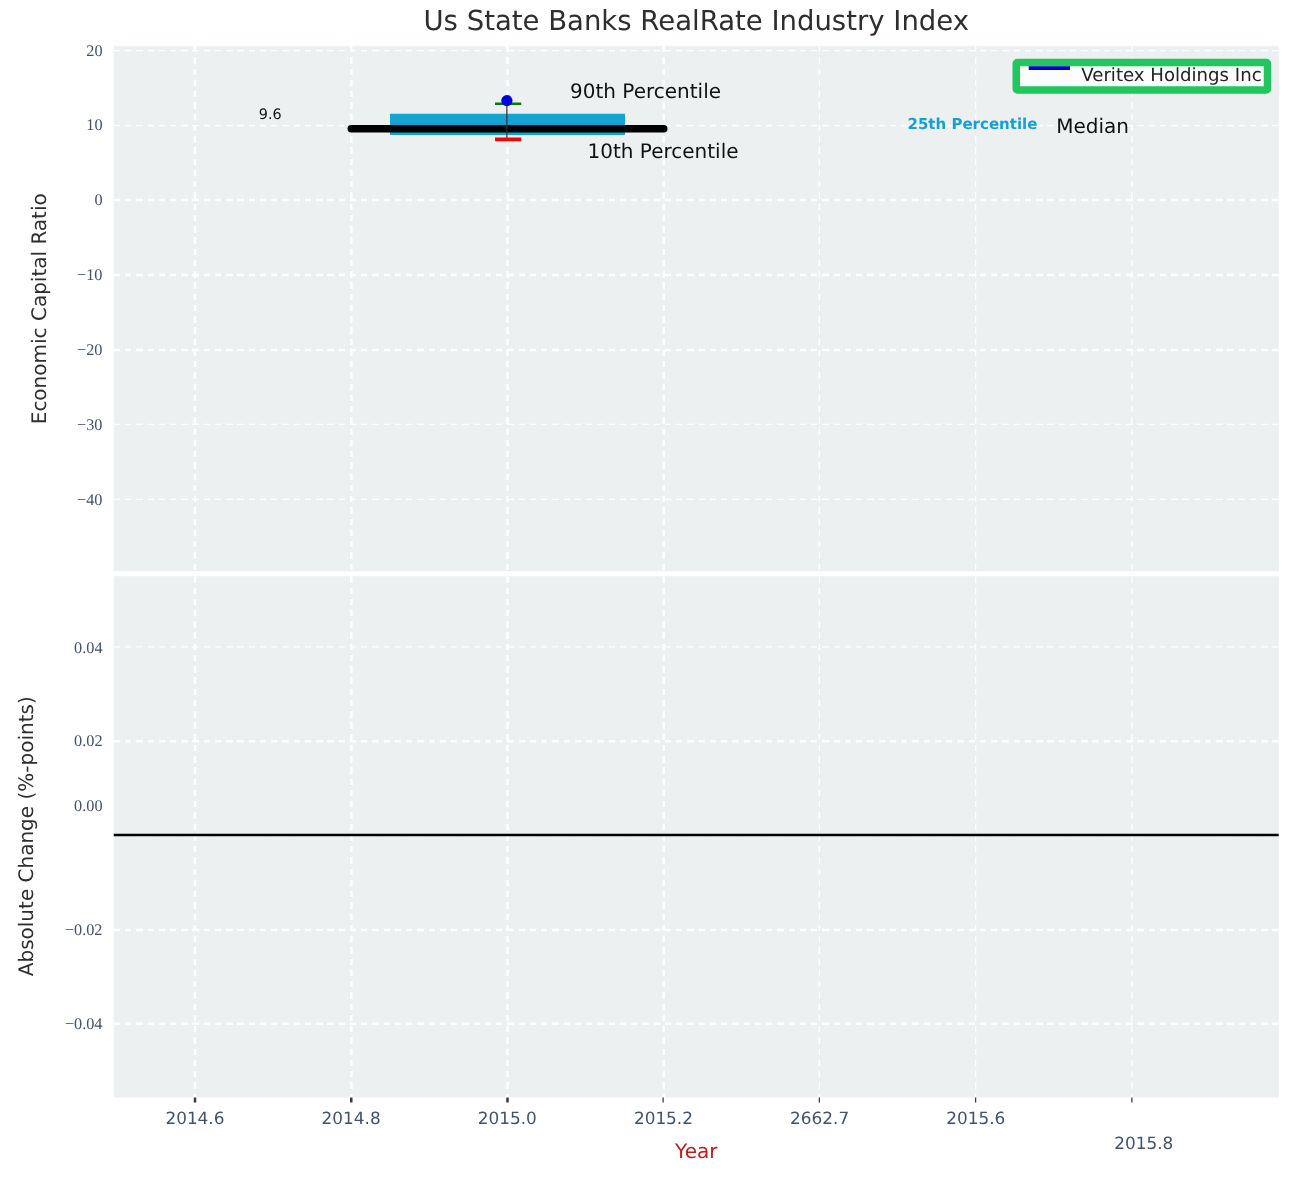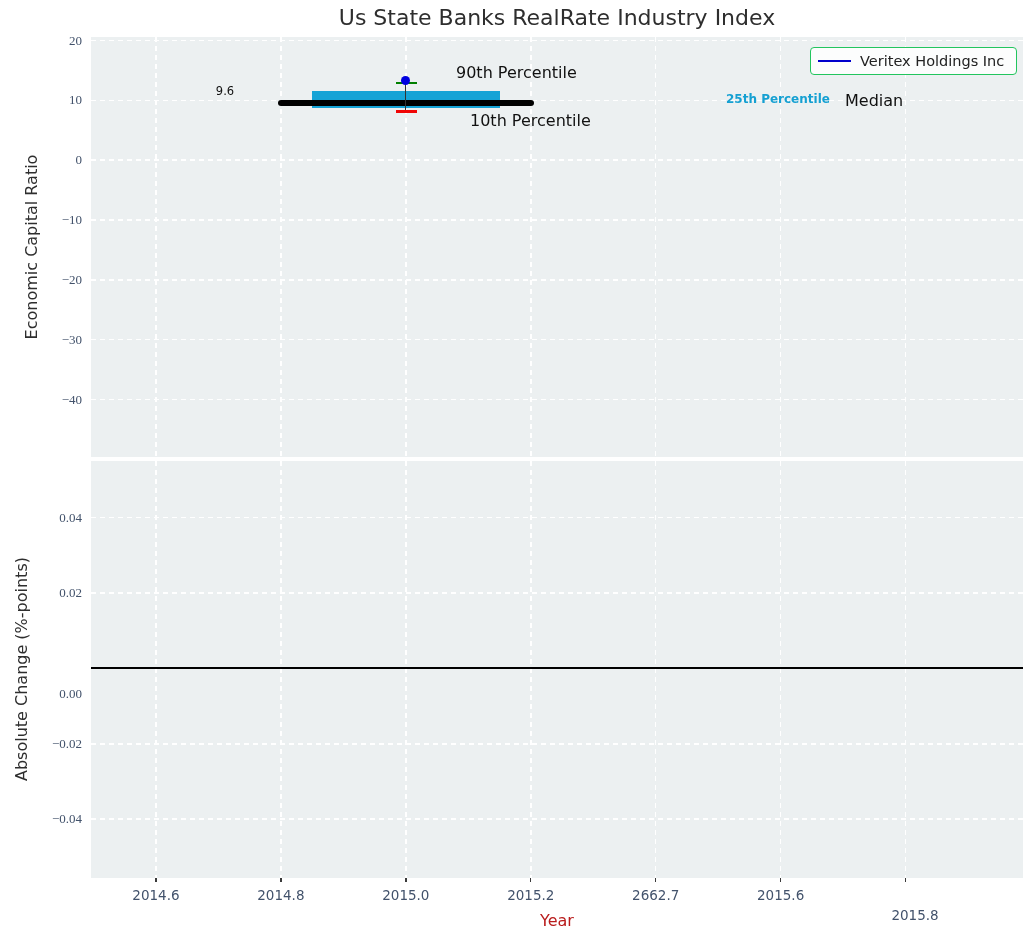--- a/index.html
+++ b/index.html
@@ -25,31 +25,31 @@
 
   
   .gh { position:absolute; height:1.5px; background:repeating-linear-gradient(90deg,#ffffff 0 5px,transparent 5px 9px); }
   .gv { position:absolute; width:1.5px;  background:repeating-linear-gradient(180deg,#ffffff 0 5px,transparent 5px 9px); }
   .ytick { position:absolute; width:62px; text-align:right;  font-size:13px;   color:#42526b; line-height:16px;font-family:Liberation Serif, serif; }
   .xtick { position:absolute; width:70px; text-align:center; font-size:13.5px; color:#42526b; line-height:16px; }
   .tmx   { position:absolute; width:1.4px; height:4px; background:#3a3a3a; }
 
   
   .ann { position:absolute; color:#111111; white-space:nowrap; }
-  .ann-96     { left:207px; top:84px;  width:36px; text-align:center; font-size:11.5px; }
+  .ann-96     { left:207px; top:84px;  width:36px; font-size:11.5px; }
   .ann-90th   { left:456px; top:63px;  font-size:16px; }
   .ann-10th   { left:470px; top:111px; font-size:16px; }
   .ann-25th   { left:726px; top:92px;  font-size:12px; font-weight:bold; color:#15a0d2; }
   .ann-median { left:845px; top:91px;  font-size:16px; }
 
   
   .legend {
     position:absolute; left:810px; top:47px; width:207px; height:28px;
-    background:rgba(255,255,255,0.85); border:1px solid #22c55e; border-radius:4px;
-    display:flex; align-items:center; box-sizing:border-box; padding-left:7px;
+    background:rgba(255,255,255,0.85); border:6px solid #22c55e; border-radius:4px;
+    display:flex; align-items:flex-start; box-sizing:border-box; padding-left:7px;
   }
   .legend-line { width:33px; height:2.6px; background:#0000cc; margin-right:9px; flex:0 0 auto; }
   .legend-label { font-size:14.5px; color:#222222; white-space:nowrap; }
 </style>
 </head>
 <body>
 
 <div class="fig">
   <div class="title">Us State Banks RealRate Industry Index</div>
 
@@ -97,21 +97,21 @@
       <div class="ytick" style="position: absolute; left: 20px; top: 271.906px;">−20</div>
       <div class="gh" style="position: absolute; left: 91px; top: 338.985px; width: 932px;"></div>
       <div class="ytick" style="position: absolute; left: 20px; top: 331.735px;">−30</div>
       <div class="gh" style="position: absolute; left: 91px; top: 398.814px; width: 932px;"></div>
       <div class="ytick" style="position: absolute; left: 20px; top: 391.564px;">−40</div>
       <div class="gh" style="position: absolute; left: 91px; top: 516.805px; width: 932px;"></div>
       <div class="ytick" style="position: absolute; left: 20px; top: 509.555px;">0.04</div>
       <div class="gh" style="position: absolute; left: 91px; top: 592.212px; width: 932px;"></div>
       <div class="ytick" style="position: absolute; left: 20px; top: 584.962px;">0.02</div>
       <div class="gh" style="position: absolute; left: 91px; top: 667.619px; width: 932px;"></div>
-      <div class="ytick" style="position: absolute; left: 20px; top: 686px;">0.00</div>
+      <div class="ytick" style="position: absolute; left: 20px; top: 637px;">0.00</div>
       <div class="gh" style="position: absolute; left: 91px; top: 743.026px; width: 932px;"></div>
       <div class="ytick" style="position: absolute; left: 20px; top: 735.776px;">−0.02</div>
       <div class="gh" style="position: absolute; left: 91px; top: 818.433px; width: 932px;"></div>
       <div class="ytick" style="position: absolute; left: 20px; top: 811.183px;">−0.04</div>
       <div style="position: absolute; left: 312.131px; top: 91.4444px; width: 187.399px; height: 16.7521px; background: rgb(21, 163, 214);"></div>
       <div style="position: absolute; left: 277.898px; top: 99.812px; width: 255.866px; height: 6px; background: rgb(0, 0, 0); border-radius: 3px;"></div>
       <div style="position: absolute; left: 405.231px; top: 80.6752px; width: 1.2px; height: 31.1111px; background: rgb(51, 51, 51);"></div>
       <div style="position: absolute; left: 395.836px; top: 81.7684px; width: 21.2386px; height: 2.6px; background: rgb(0, 128, 0);"></div>
       <div style="position: absolute; left: 395.836px; top: 110.486px; width: 21.2386px; height: 2.6px; background: rgb(240, 5, 5);"></div>
       <div style="position: absolute; left: 401.331px; top: 76.1752px; width: 9px; height: 9px; border-radius: 50%; background: rgb(0, 0, 224);"></div>

